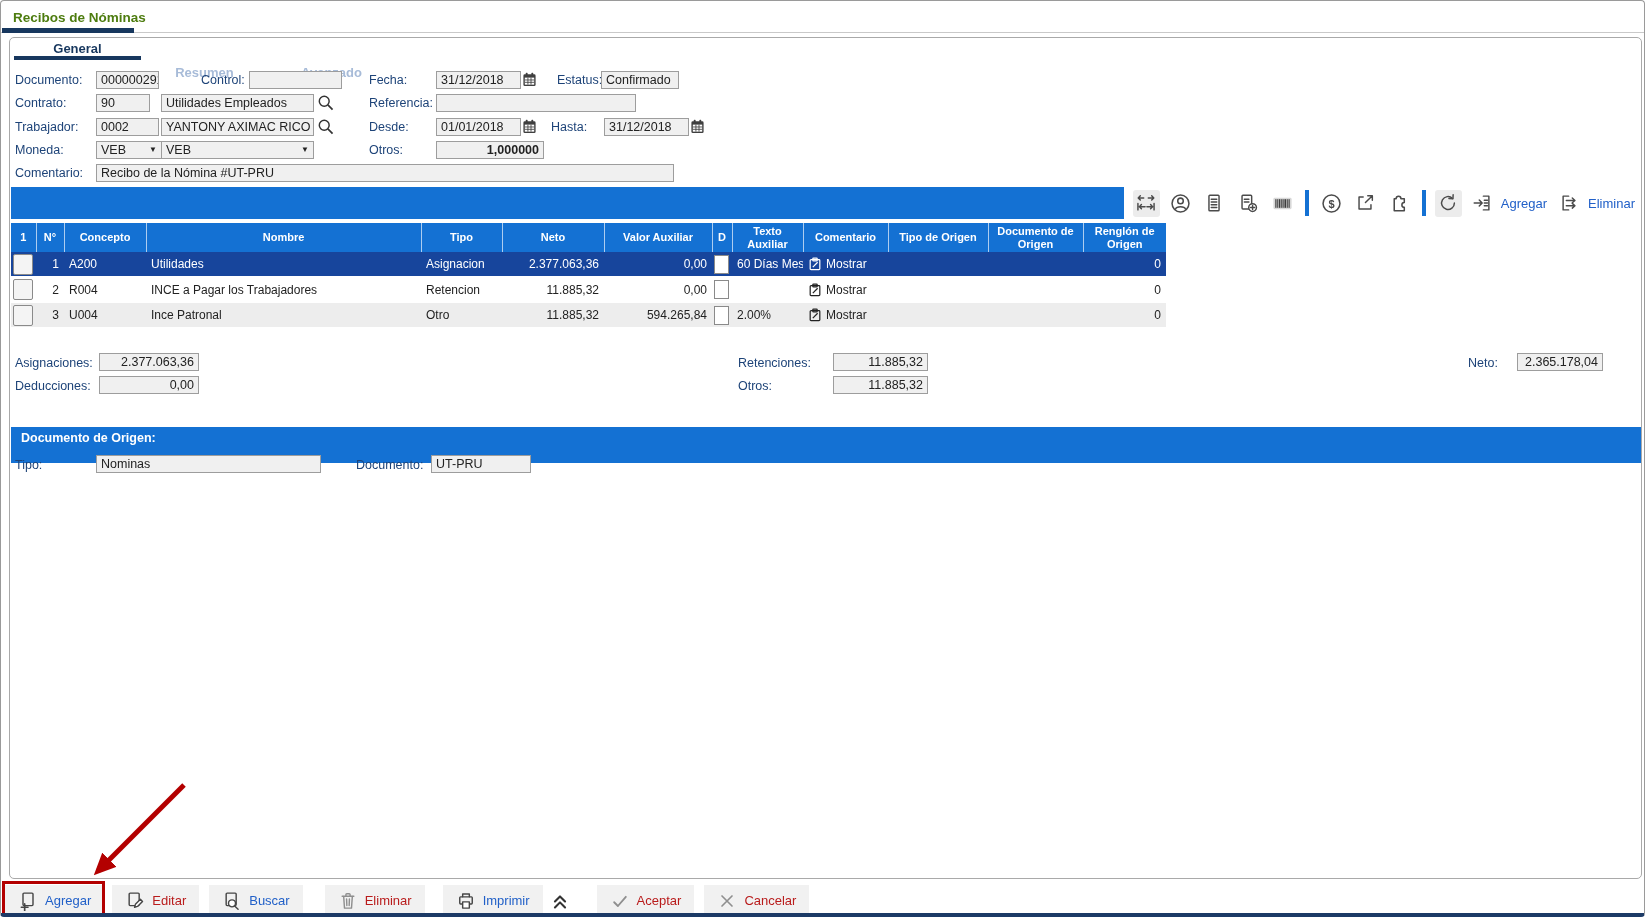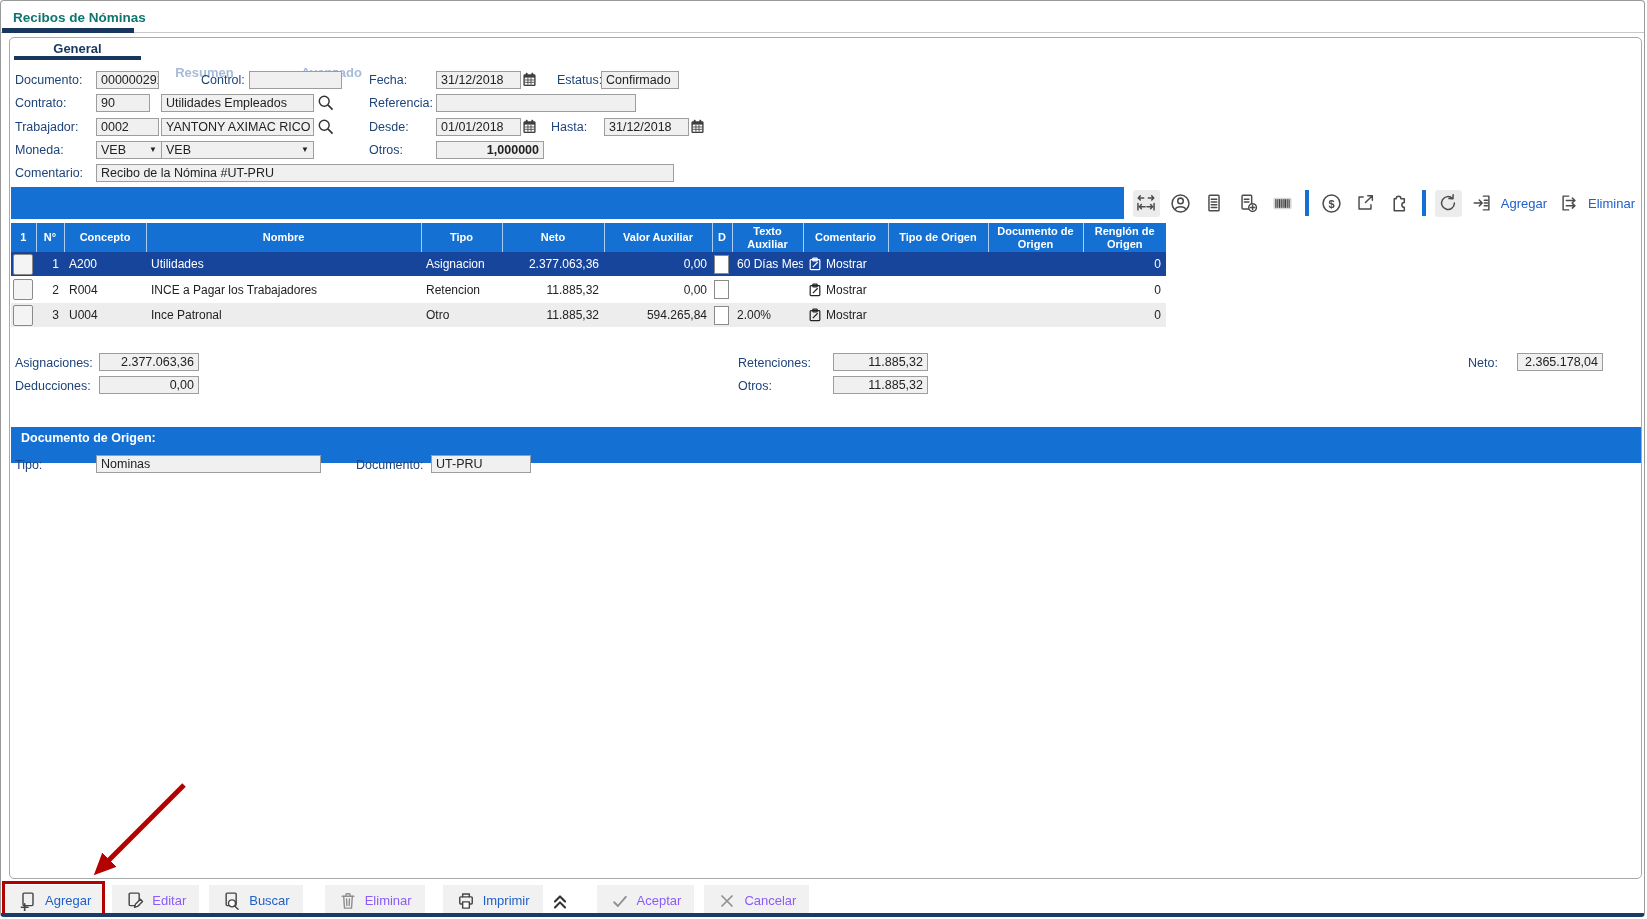--- a/index.html
+++ b/index.html
@@ -14,21 +14,21 @@
   .lbl { position:absolute; color:#1d4378; font-size:12.5px; white-space:nowrap; }
   .inp {
     position:absolute; height:18px; background:#f0f0f0; border:1px solid #9d9d9d;
     font-size:12.5px; color:#222; padding:0 4px; line-height:16px;
     white-space:nowrap; overflow:hidden;
   }
   .inp.right { text-align:right; }
   .sel { display:flex; justify-content:space-between; }
   .caret { font-size:8px; color:#222; margin-left:3px; }
   
-  #app-title { position:absolute; left:12px; top:9px; font-size:13.5px; font-weight:bold; color:#0f766e; }
+  #app-title { position:absolute; left:12px; top:9px; font-size:13.5px; font-weight:bold; color:#4d7c0f; }
   #title-underline { position:absolute; left:1px; top:27px; width:132px; height:5px; background:#17375e; }
   #title-line { position:absolute; left:0; top:31px; width:100%; height:1px; background:#c9c9c9; }
   #panel { position:absolute; left:8px; top:36px; width:1633px; height:842px; border:1px solid #a9a9a9; border-radius:5px; }
   .tab { position:absolute; top:40px; width:127px; text-align:center; font-size:13px; font-weight:bold; }
   .tab.active { color:#17375e; }
   .tab.inactive { color:#a7bbd8;margin-top:24px; }
   .tab-underline { position:absolute; left:13px; top:55px; width:127px; height:4px; background:#17375e; }
   
   #grid-bluebar { position:absolute; left:10px; top:186px; width:1113px; height:32px; background:#1471d3; }
   #grid-toolbar { position:absolute; left:1123px; top:186px; width:517px; height:32px;
@@ -50,21 +50,21 @@
   .selcell { padding:0 2px !important; }
   .rowsel { width:20px; height:21px; background:#f4f4f4; border:1px solid #8a8a8a; border-radius:2px; }
   .chk { width:15px; height:19px; background:#fff; border:1px solid #8a8a8a; }
   .mostrar { display:flex; align-items:center; gap:4px; cursor:pointer; }
   
   .bluebar { position:absolute; background:#1471d3; color:#fff; font-size:12.5px; font-weight:bold; padding-left:10px; }
   
   #bottom-bar { position:absolute; left:0; top:882px; width:100%; height:35px; display:flex; align-items:center; padding-left:4px; background:#fff; }
   .bbtn { display:flex; align-items:center; gap:7px; background:#f1f1f1; height:31px; padding:0 13px; font-size:13px; white-space:nowrap; }
   .bbtn .txt-on { color:#2160c8; }
-  .bbtn .txt-off { color:#8b5cf6; }
+  .bbtn .txt-off { color:#b91c1c; }
   .dark-ic { stroke:#454545; fill:none; stroke-width:1.7; stroke-linecap:round; stroke-linejoin:round; }
   .gray-ic { stroke:#8f8f8f; fill:none; stroke-width:1.7; stroke-linecap:round; stroke-linejoin:round; }
   
   #red-box { position:absolute; left:1px; top:880px; width:103px; height:36px; border:3px solid #b30000; }
   #red-arrow { position:absolute; left:75px; top:770px; }
 </style>
 </head>
 <body>
 
 <div id="window">

